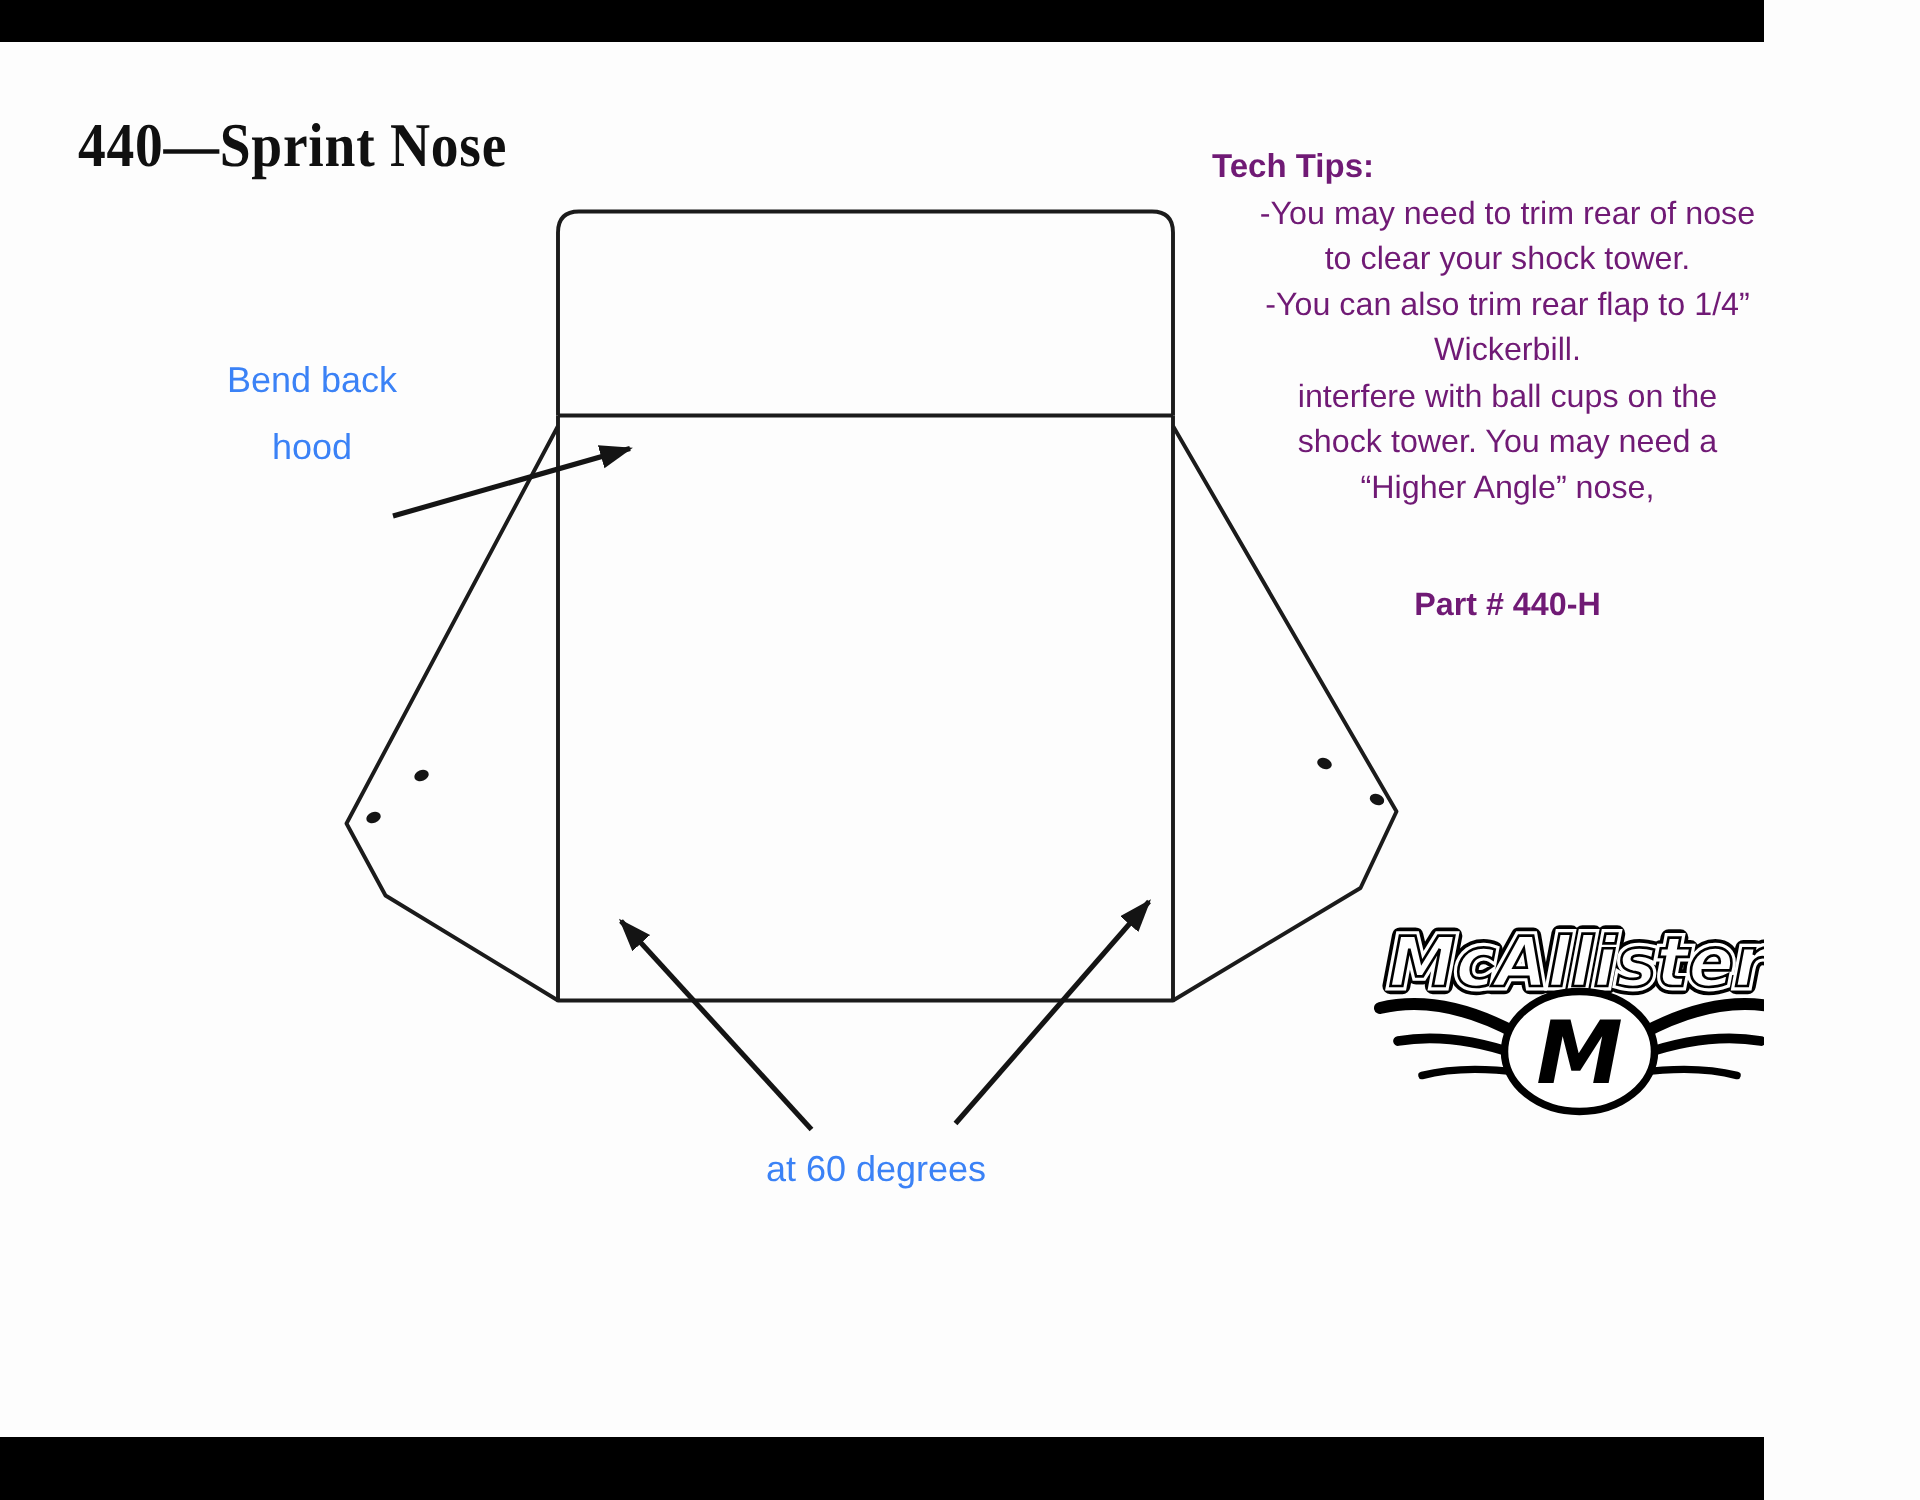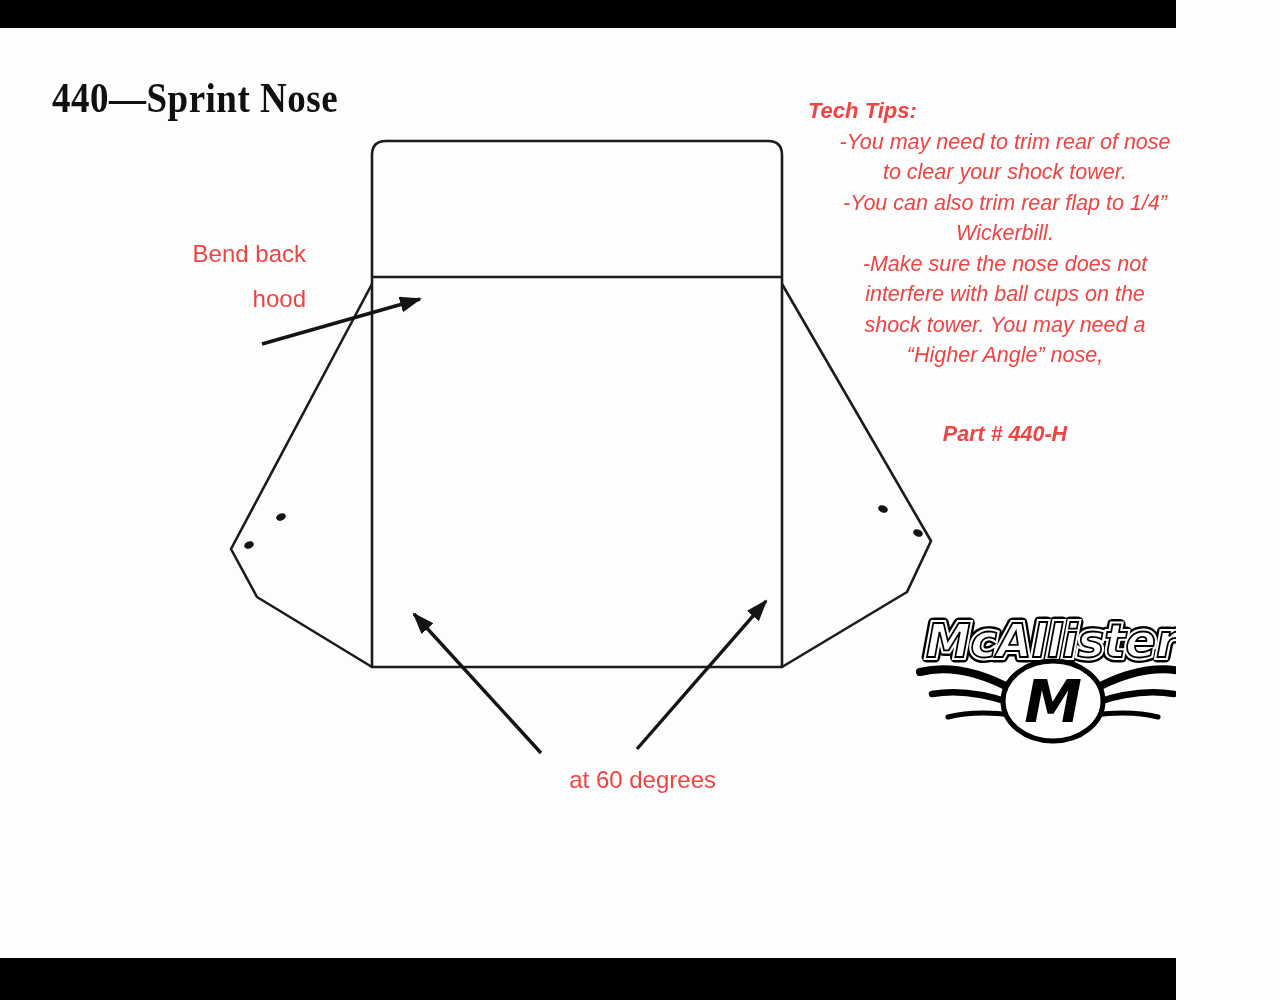--- a/index.html
+++ b/index.html
@@ -24,33 +24,32 @@
     font-family: "Liberation Serif", serif;
     font-weight: bold;
     font-size: 37px;
     letter-spacing: 0.5px;
     transform: scaleY(1.12);
     transform-origin: left top;
     color: #101010;
     white-space: nowrap;
   }
 
-  .label { position: absolute; text-align: right; font-size: 24px; color: #ef4444; }
+  .label { position: absolute; text-align: center; font-size: 24px; color: #3b82f6; }
   .label-bendback { left: 110px; top: 231px; width: 196px; line-height: 45px; }
   .label-bendtogether { left: 452px; top: 757px; width: 264px; line-height: 46px; }
 
   .techtips {
     position: absolute;
     left: 796px;
     top: 96px;
     width: 418px;
     font-size: 21.5px;
     line-height: 30.5px;
-    color: #ef4444;
-    font-style: italic;
+    color: #701a75;
   }
   .tt-head { font-weight: bold; font-size: 22px; padding-left: 12px; text-align: left; }
   .tt-line { text-align: center; }
   .tt-line-bold { font-weight: bold; margin-top: 48px; }
 
   .diagram-svg { position: absolute; left: 0; top: 0; }
 </style>
 </head>
 <body>
 
@@ -65,21 +64,20 @@
     <div>Bend back</div>
     <div>hood</div>
   </div>
 
   <div class="techtips">
     <div class="tt-head">Tech Tips:</div>
     <div class="tt-line">-You may need to trim rear of nose</div>
     <div class="tt-line">to clear your shock tower.</div>
     <div class="tt-line">-You can also trim rear flap to 1/4”</div>
     <div class="tt-line">Wickerbill.</div>
-    <div class="tt-line">-Make sure the nose does not</div>
     <div class="tt-line">interfere with ball cups on the</div>
     <div class="tt-line">shock tower. You may need a</div>
     <div class="tt-line">“Higher  Angle” nose,</div>
     <div class="tt-line tt-line-bold">Part # 440-H</div>
   </div>
 
   <div class="label label-bendtogether">
     <div>at 60 degrees</div>
   </div>
 

